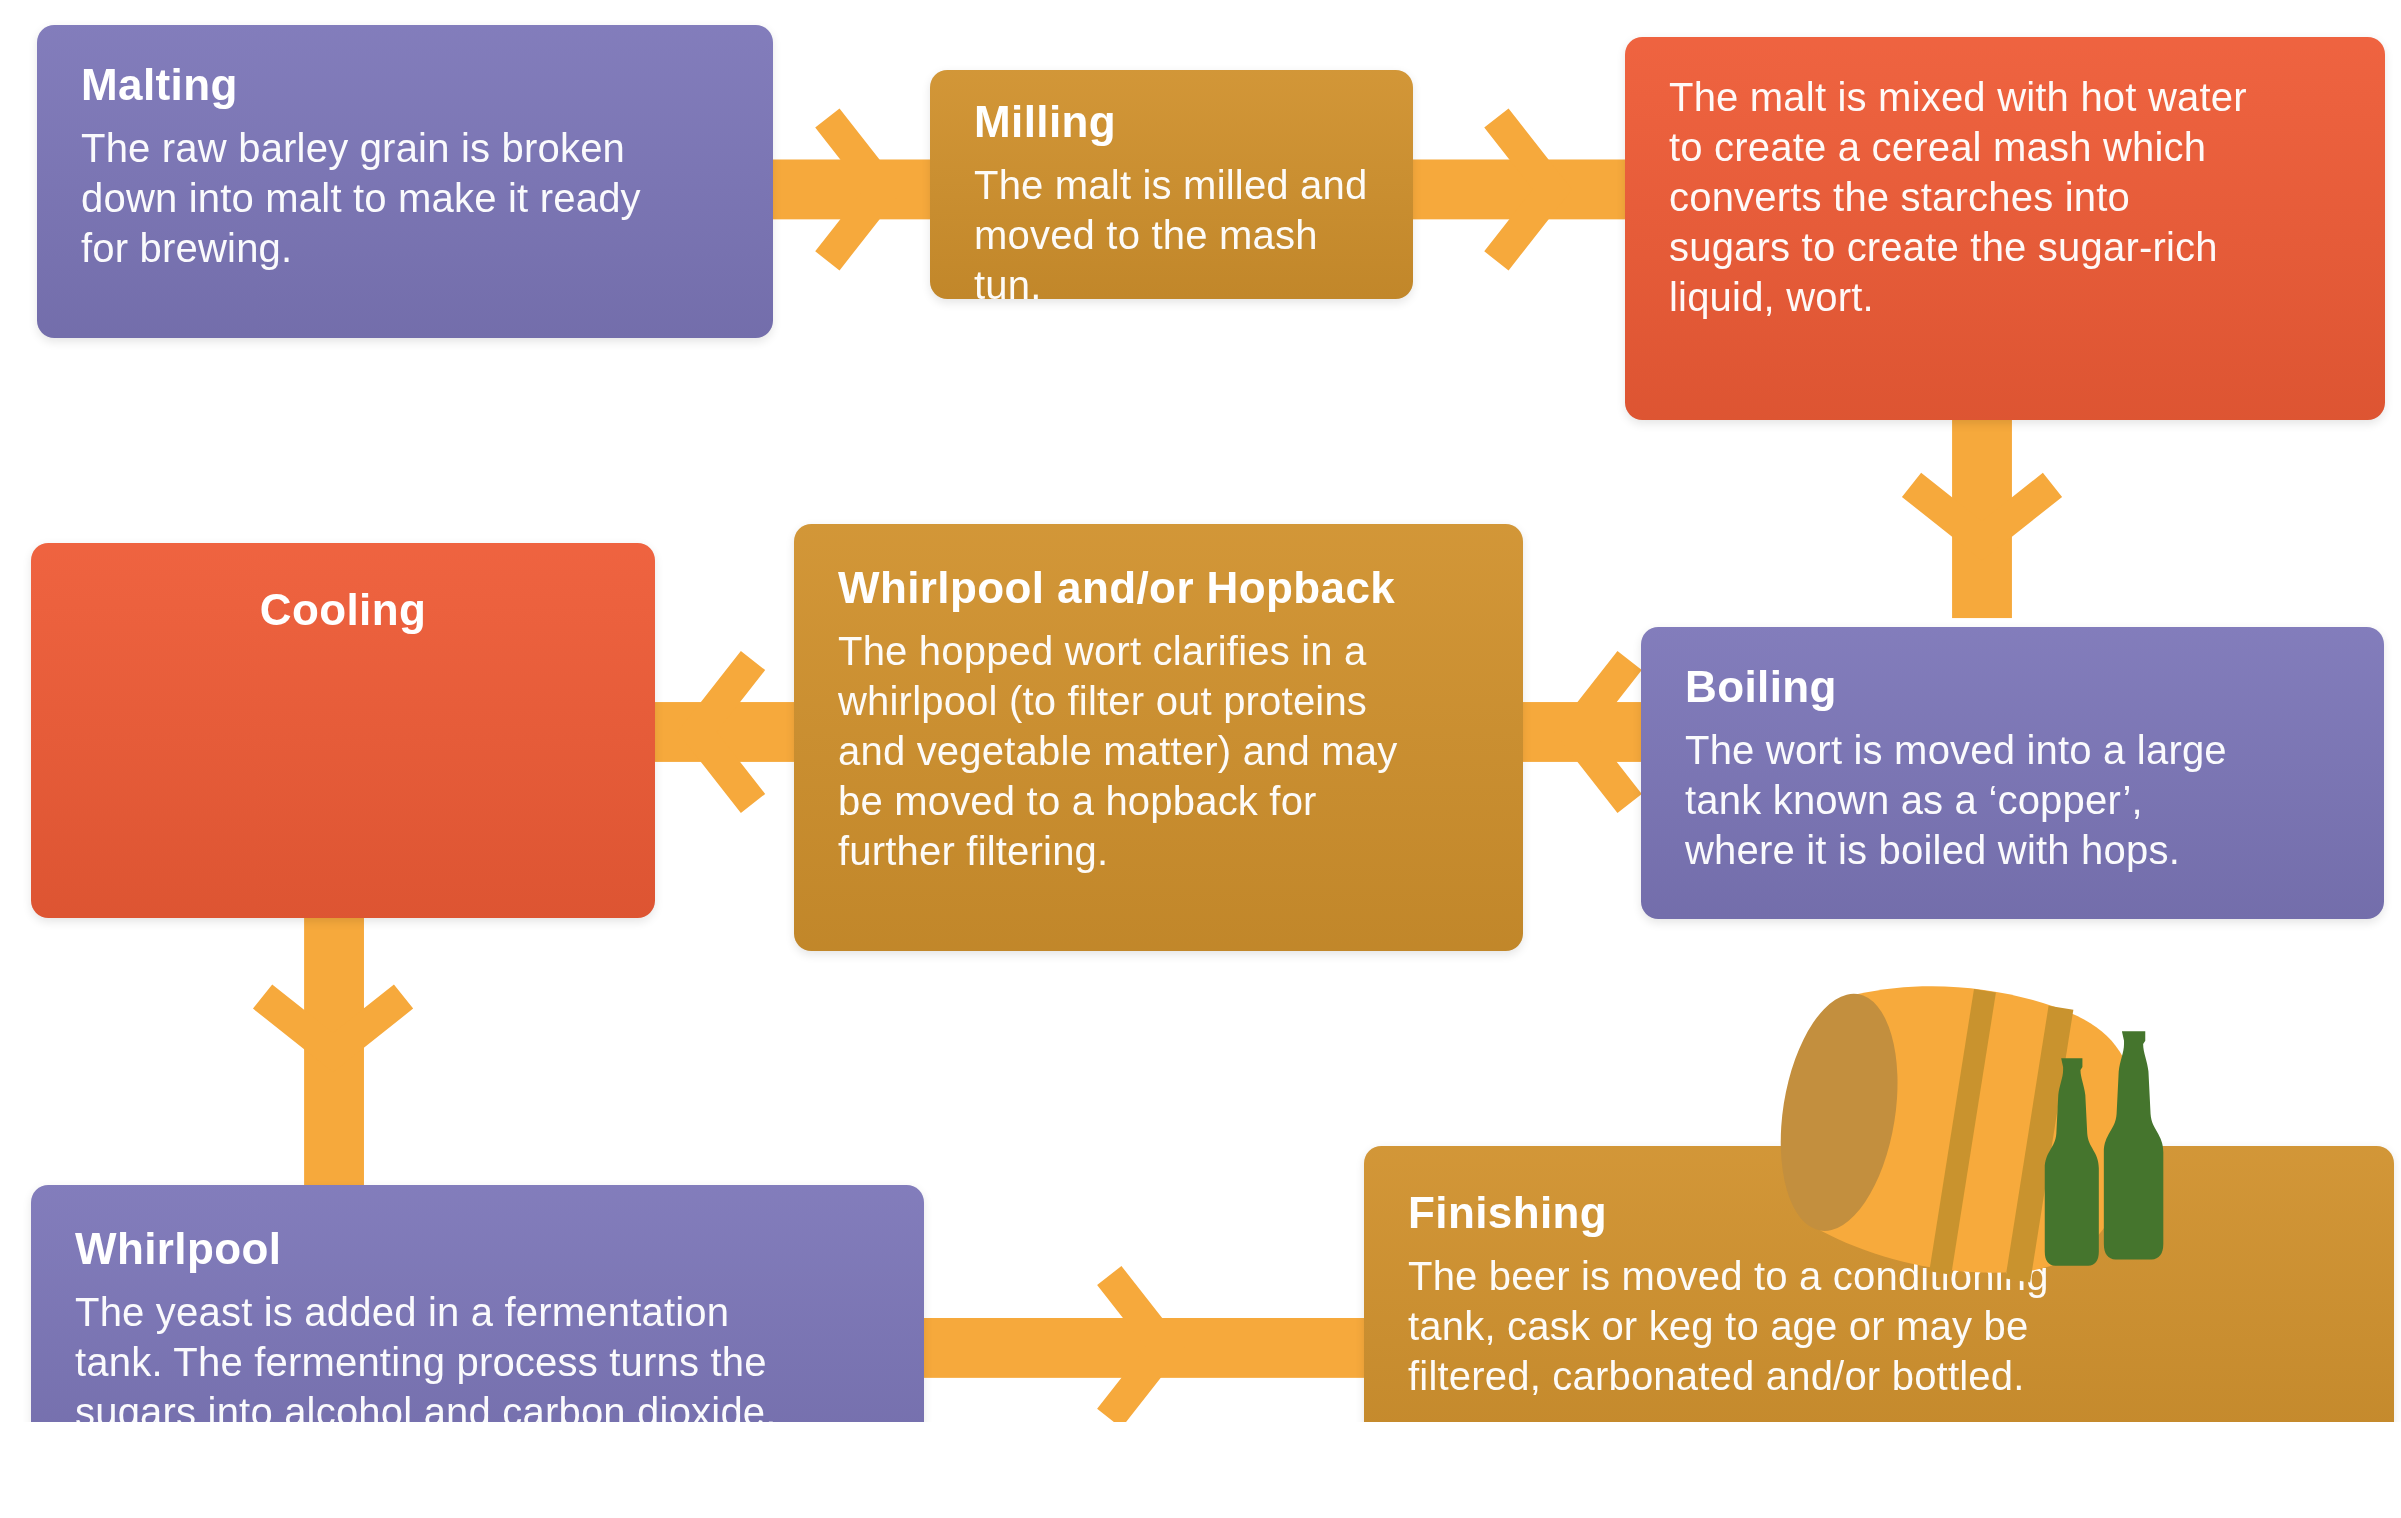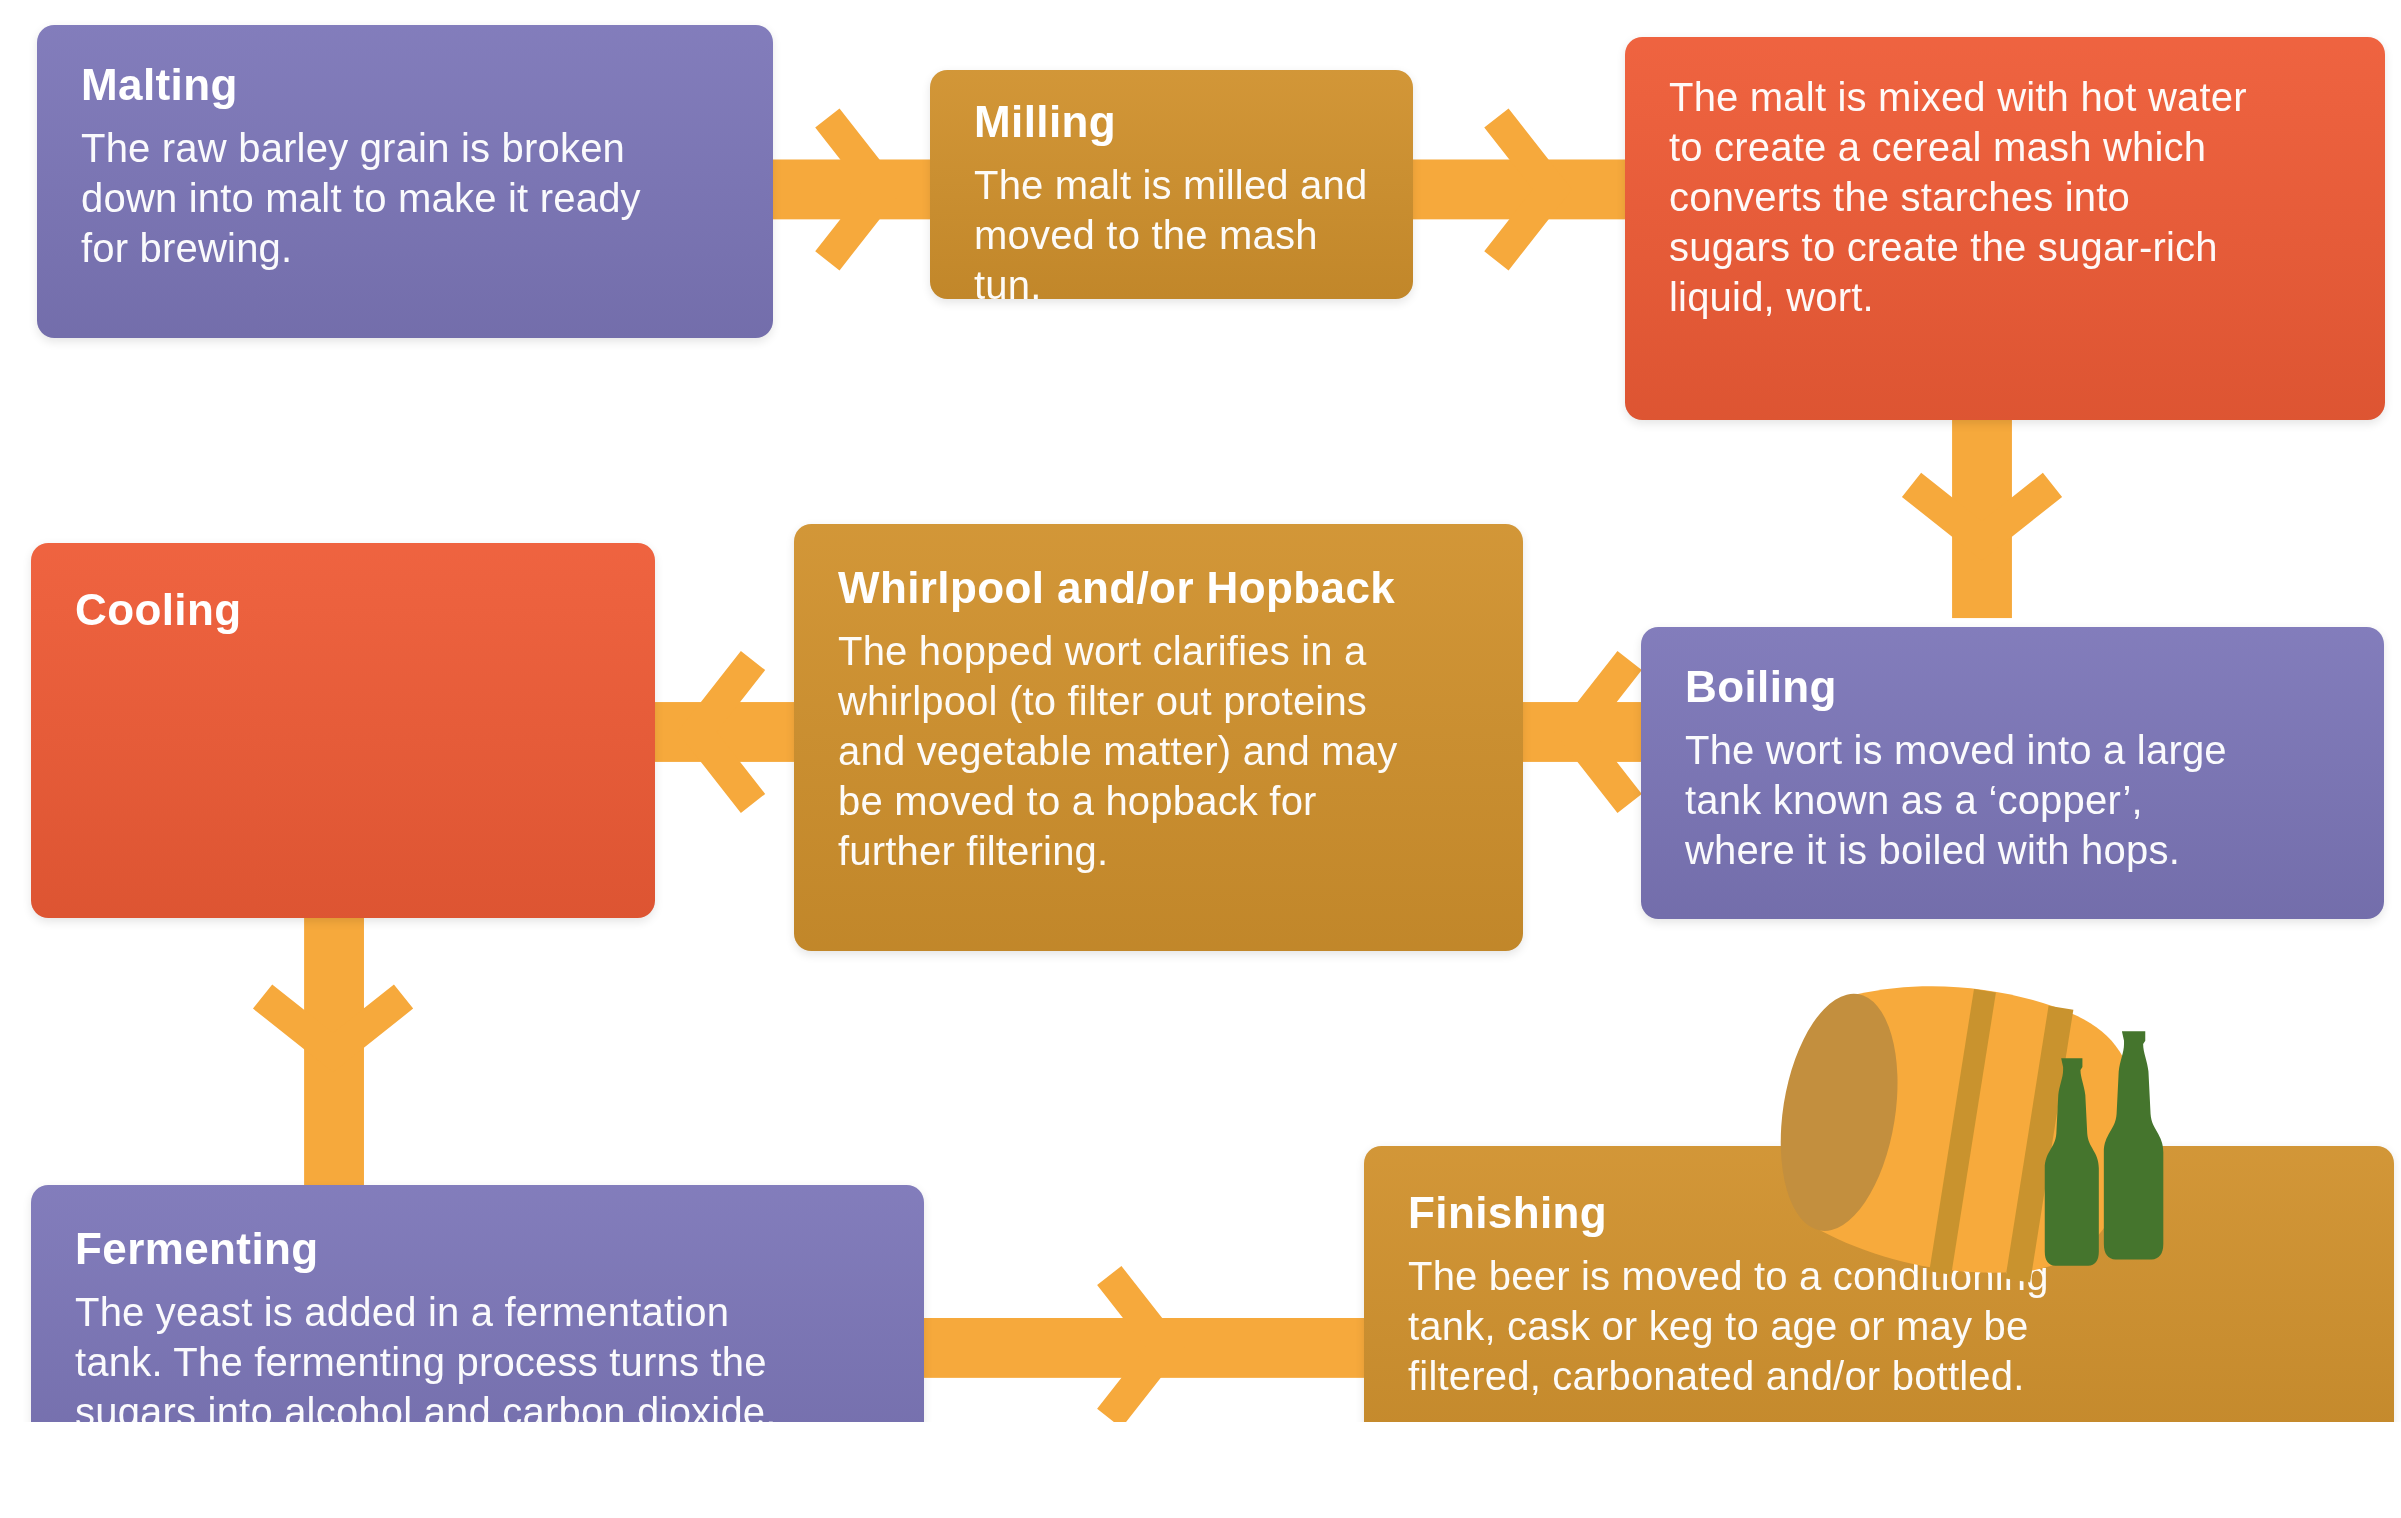--- a/index.html
+++ b/index.html
@@ -101,26 +101,26 @@
 
   <div class="step" id="box-whirlpool" style="background-color: rgb(208, 145, 45);">
     <h2>Whirlpool and/or Hopback</h2>
     <p>The hopped wort clarifies in a
 whirlpool (to filter out proteins
 and vegetable matter) and may
 be moved to a hopback for
 further filtering.</p>
   </div>
 
-  <div class="step" id="box-cooling" style="background-color: rgb(238, 91, 54);">
+  <div class="step" id="box-cooling" style="background-color: rgb(238, 91, 54); text-align: center;">
     <h2>Cooling</h2>
   </div>
 
   <div class="step" id="box-fermenting" style="background-color: rgb(124, 118, 184);">
-    <h2>Fermenting</h2>
+    <h2>Whirlpool</h2>
     <p>The yeast is added in a fermentation
 tank. The fermenting process turns the
 sugars into alcohol and carbon dioxide.</p>
   </div>
 
   <div class="step" id="box-finishing" style="background-color: rgb(208, 145, 45);">
     <h2>Finishing</h2>
     <p>The beer is moved to a conditioning
 tank, cask or keg to age or may be
 filtered, carbonated and/or bottled.</p>

